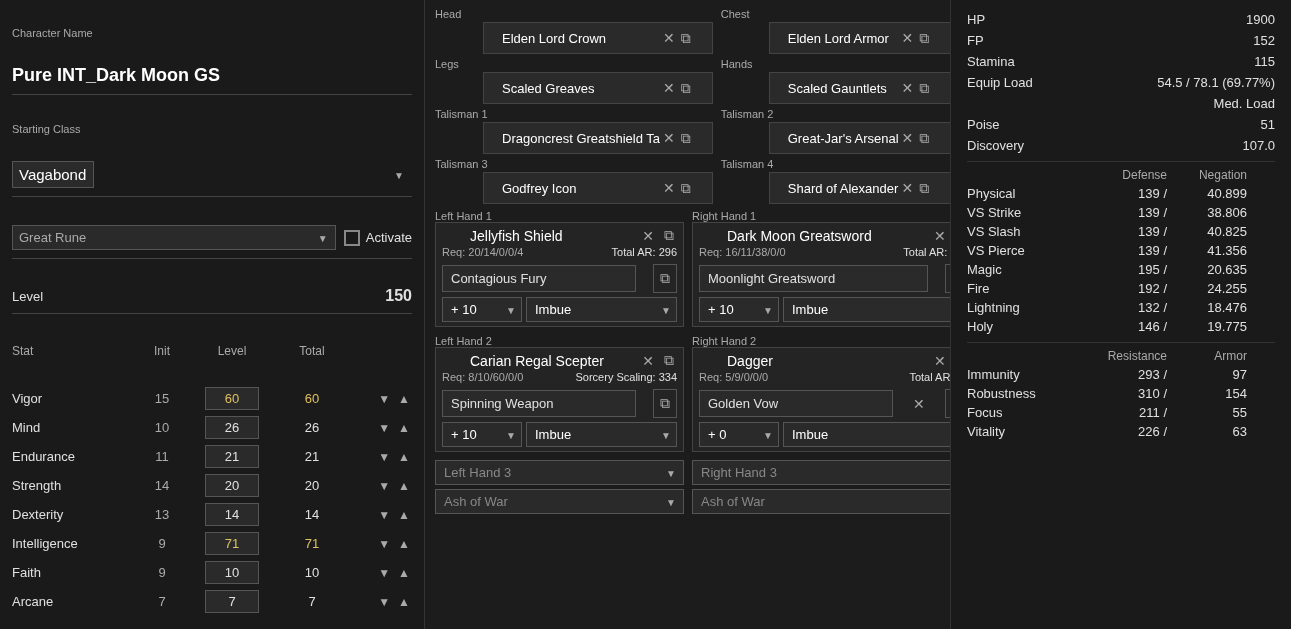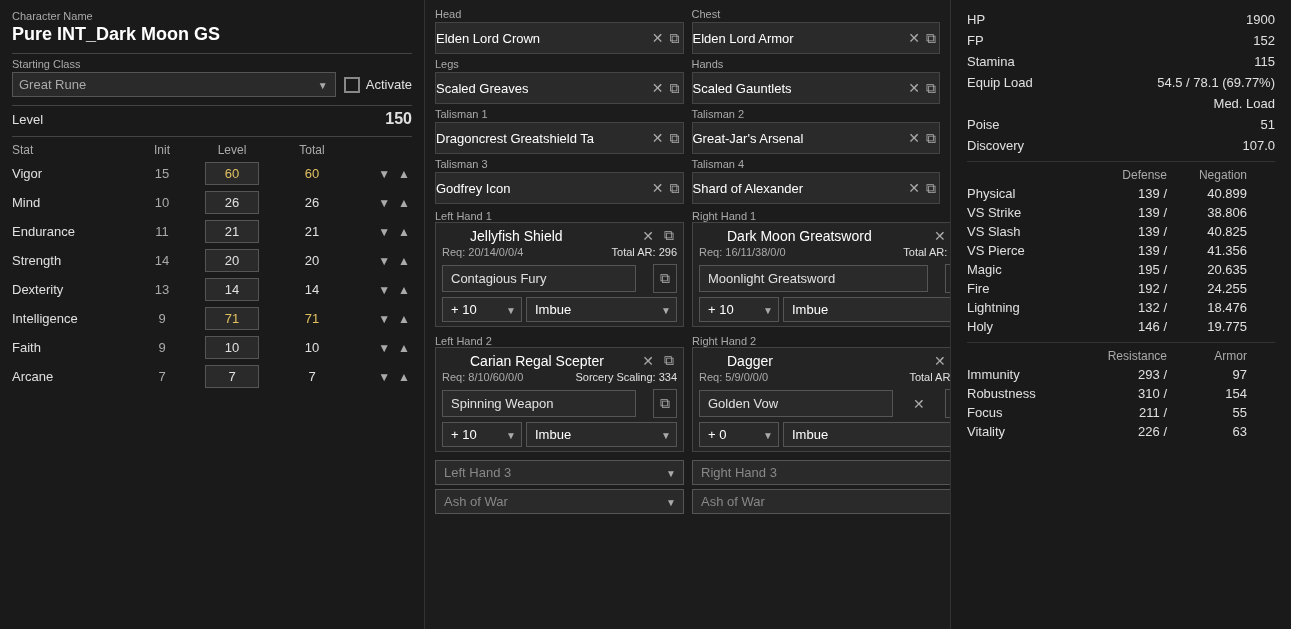--- a/index.html
+++ b/index.html
@@ -12,25 +12,25 @@
       height: 629px;
       overflow: hidden;
       display: flex;
     }
 
     
     .left-panel {
       width: 425px;
       min-width: 425px;
       background: #1a1a1a;
-      padding: 10px 12px;
+      padding: 27px 12px;
       border-right: 1px solid #333;
       display: flex;
       flex-direction: column;
-      gap: 0;
+      gap: 24px;
     }
     .field-label {
       font-size: 11px;
       color: #aaa;
       margin-bottom: 2px;
     }
     .char-name {
       font-size: 18px;
       color: #fff;
       font-weight: bold;
@@ -194,22 +194,23 @@
     }
     .slot-label {
       font-size: 11px;
       color: #aaa;
     }
     .slot-item {
       display: flex;
       align-items: center;
       background: #2a2a2a;
       border: 1px solid #444;
-      padding: 4px 0;
+      padding: 4px 18px;
       min-height: 32px;
+      margin-left: 48px;
     }
     .slot-item-name {
       flex: 1;
       font-size: 13px;
       color: #fff;
       overflow: hidden;
       text-overflow: ellipsis;
       white-space: nowrap;
     }
     .icon-btn {
@@ -405,20 +406,27 @@
     }
   </style>
 </head>
 <body>
 
 <div class="left-panel">
   <div class="field-label">Character Name</div>
   <div class="char-name">Pure INT_Dark Moon GS</div>
 
   <div class="field-label">Starting Class</div>
+  <div class="starting-class-row">
+    <div class="select-wrapper">
+      <select class="starting-class-select">
+        <option>Vagabond</option>
+      </select>
+    </div>
+  </div>
 
   <div class="great-rune-row">
     <div class="great-rune-select-wrap" style="flex:1">
       <select class="great-rune-select">
         <option>Great Rune</option>
       </select>
     </div>
     <button class="activate-btn">
       <span class="activate-checkbox"></span>
       <span>Activate</span>

